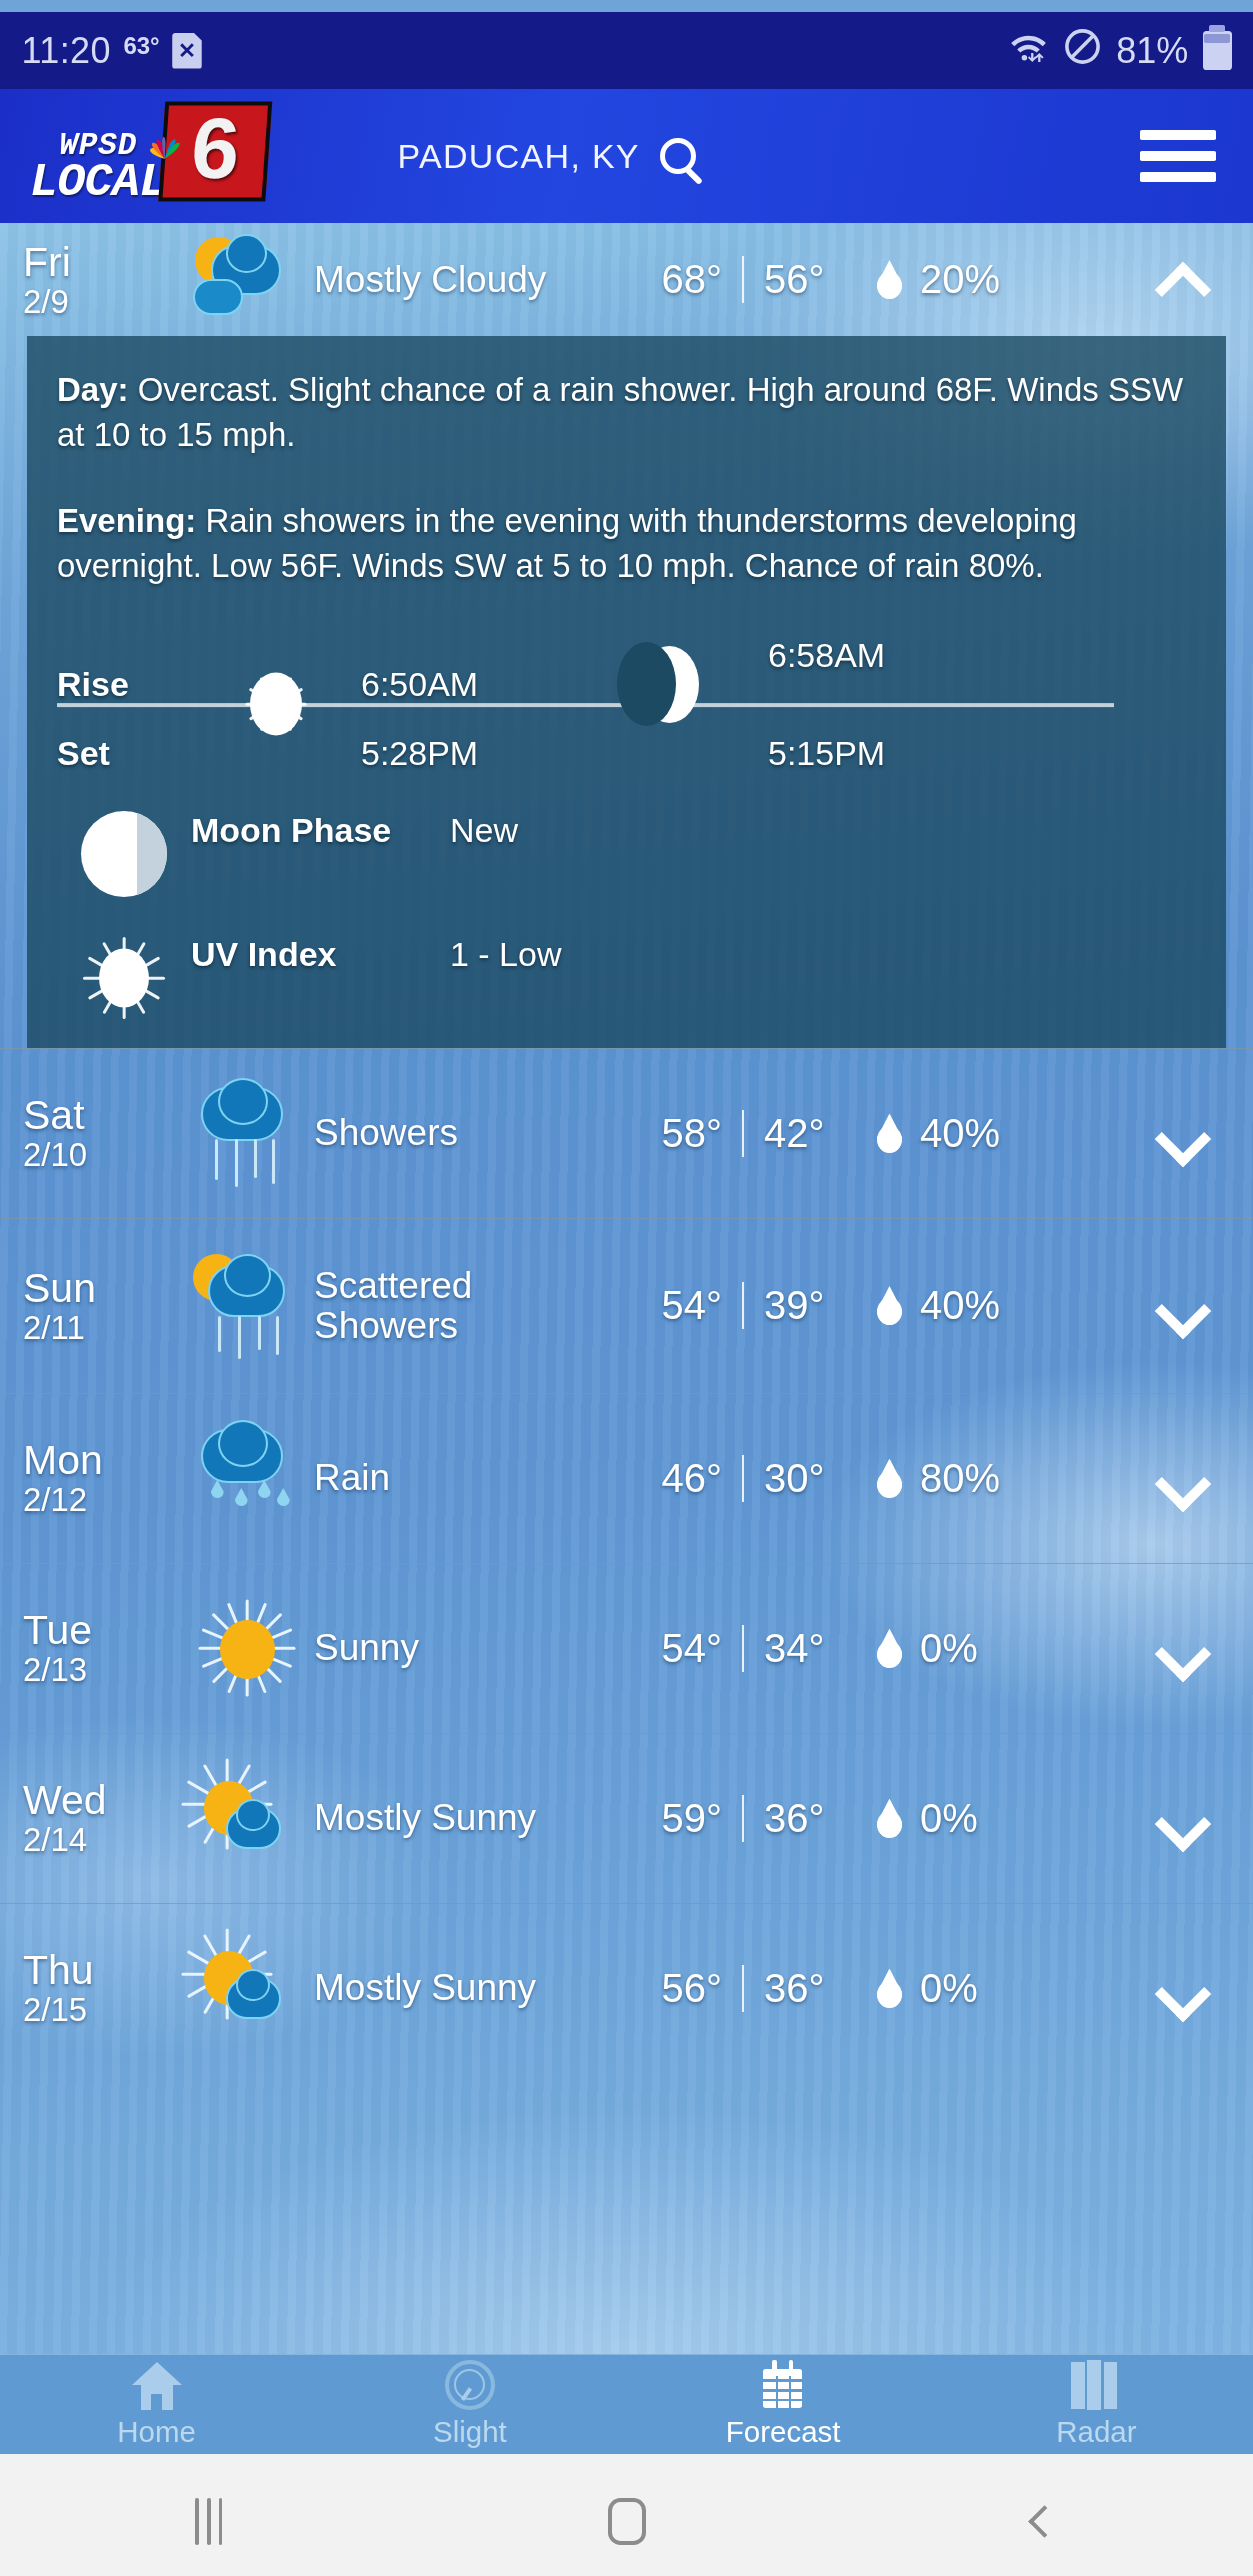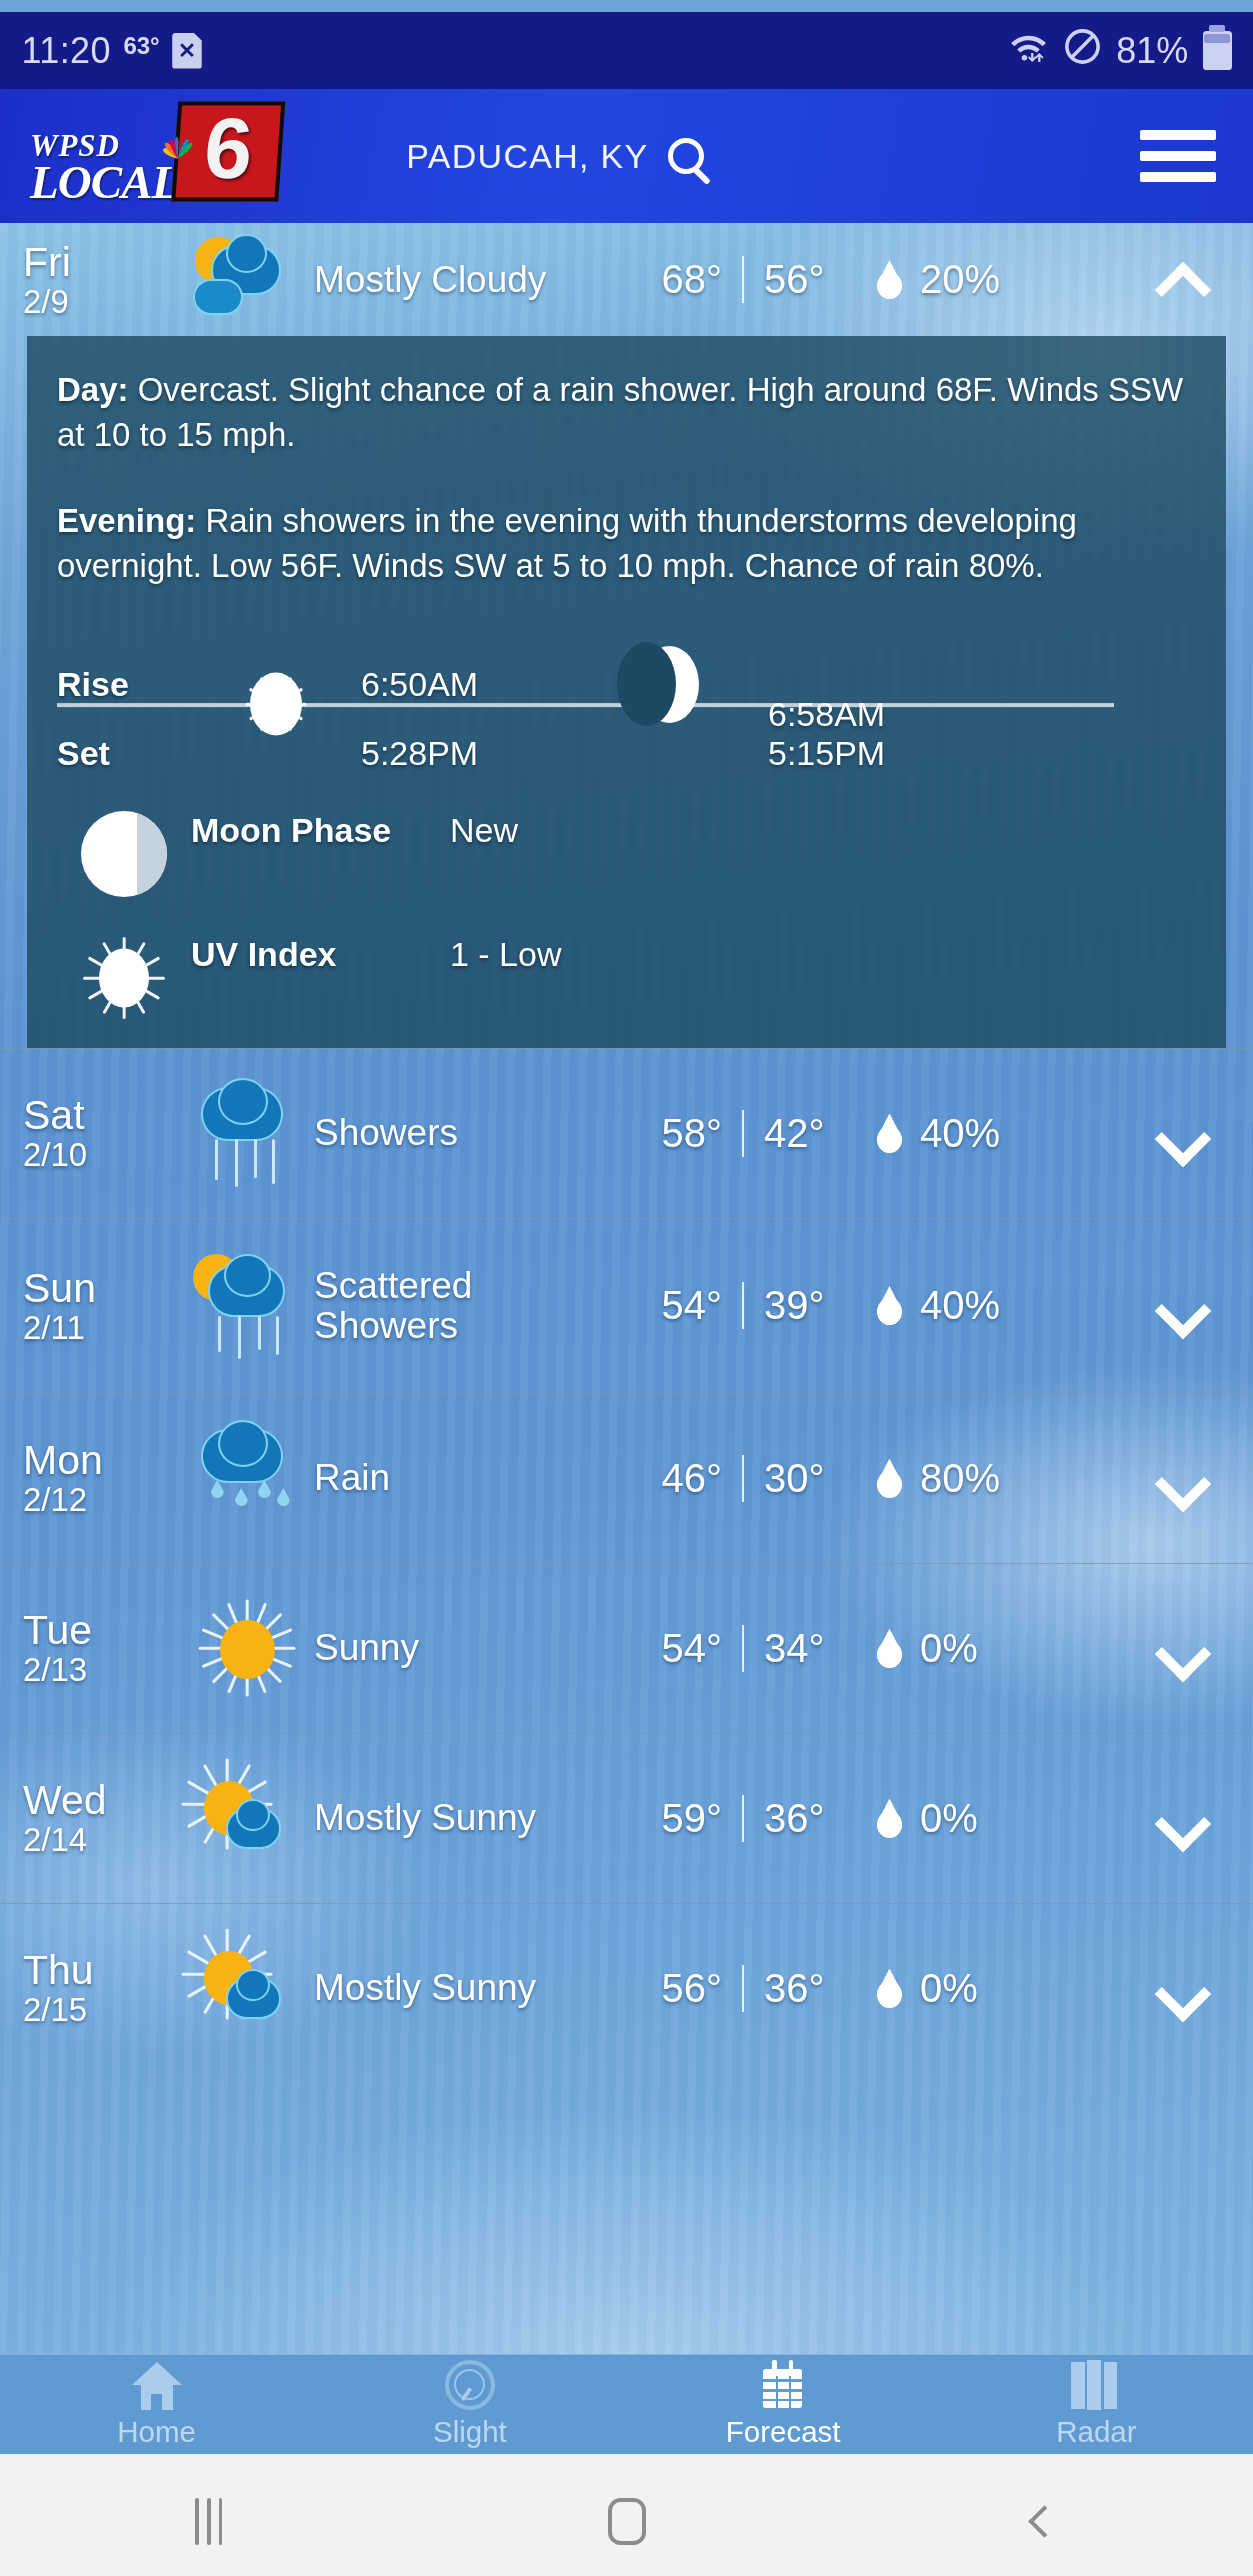--- a/index.html
+++ b/index.html
@@ -34,21 +34,21 @@
   .batt:after{content:"";position:absolute;top:2.7px;left:1.8px;right:1.8px;height:9px;background:#8e97d6;border-radius:1.8px;}
 
   
   .appbar{
     position:relative; height:134px; z-index:25;
     background:linear-gradient(100deg,#1b2fc8 0%,#2346e0 45%,#1b37cf 100%);
     display:flex; align-items:center; padding:0 30px;
   }
   .logo{ display:flex; align-items:flex-end; gap:0; transform:translateY(-1.8px); }
   .logo-txt{ display:flex; flex-direction:column; line-height:.92; color:#fff;
-             font-family:Liberation Serif, serif; text-shadow:0.9px 1.8px 1.8px rgba(0,0,0,.45); }
+             font-family:Liberation Mono, monospace; text-shadow:0.9px 1.8px 1.8px rgba(0,0,0,.45);text-align:center; }
   .logo-wpsd{ font-size:31px; font-weight:bold; font-style:italic; letter-spacing:0.9px; }
   .logo-local{ font-size:47px; font-weight:bold; font-style:italic; letter-spacing:-0.9px; }
   .logo-six{
     position:relative; width:107px; height:100px; background:#c8161d;
     border:4.5px solid #0d0d0d; transform:skewX(-4deg) translateX(-5.4px) translateY(-2.7px);
     display:flex;align-items:center;justify-content:center;
   }
   .logo-six span{ font-size:86px; font-weight:bold; color:#f2f2f2; line-height:1;
     text-shadow:1.8px 1.8px 2.7px rgba(0,0,0,.6); transform:translateY(-3.6px);}
   .peacock{ position:absolute; left:-19.7px; top:23px; width:39px; height:34px; }
@@ -313,21 +313,21 @@
               <div class="ray" style="transform:translate(-50%,-50%) rotate(0deg)"></div>
               <div class="ray" style="transform:translate(-50%,-50%) rotate(30deg)"></div>
               <div class="ray" style="transform:translate(-50%,-50%) rotate(60deg)"></div>
               <div class="ray" style="transform:translate(-50%,-50%) rotate(90deg)"></div>
               <div class="ray" style="transform:translate(-50%,-50%) rotate(120deg)"></div>
               <div class="ray" style="transform:translate(-50%,-50%) rotate(150deg)"></div>
               <div class="core"></div>
             </div>
           </div>
           <div class="astro-val">6:50AM</div>
-          <div style="display:flex;align-items:flex-end;gap:50px">
+          <div style="display:flex;align-items:flex-start;gap:50px">
             <div class="cel" style="width:98px;height:98px">
               <div class="moon-ic"></div>
             </div>
             <div class="astro-val">6:58AM</div>
           </div>
 
           <div class="astro-lbl">Set</div>
           <div class="astro-val">5:28PM</div>
           <div style="padding-left:148px" class="astro-val">5:15PM</div>
         </div>

